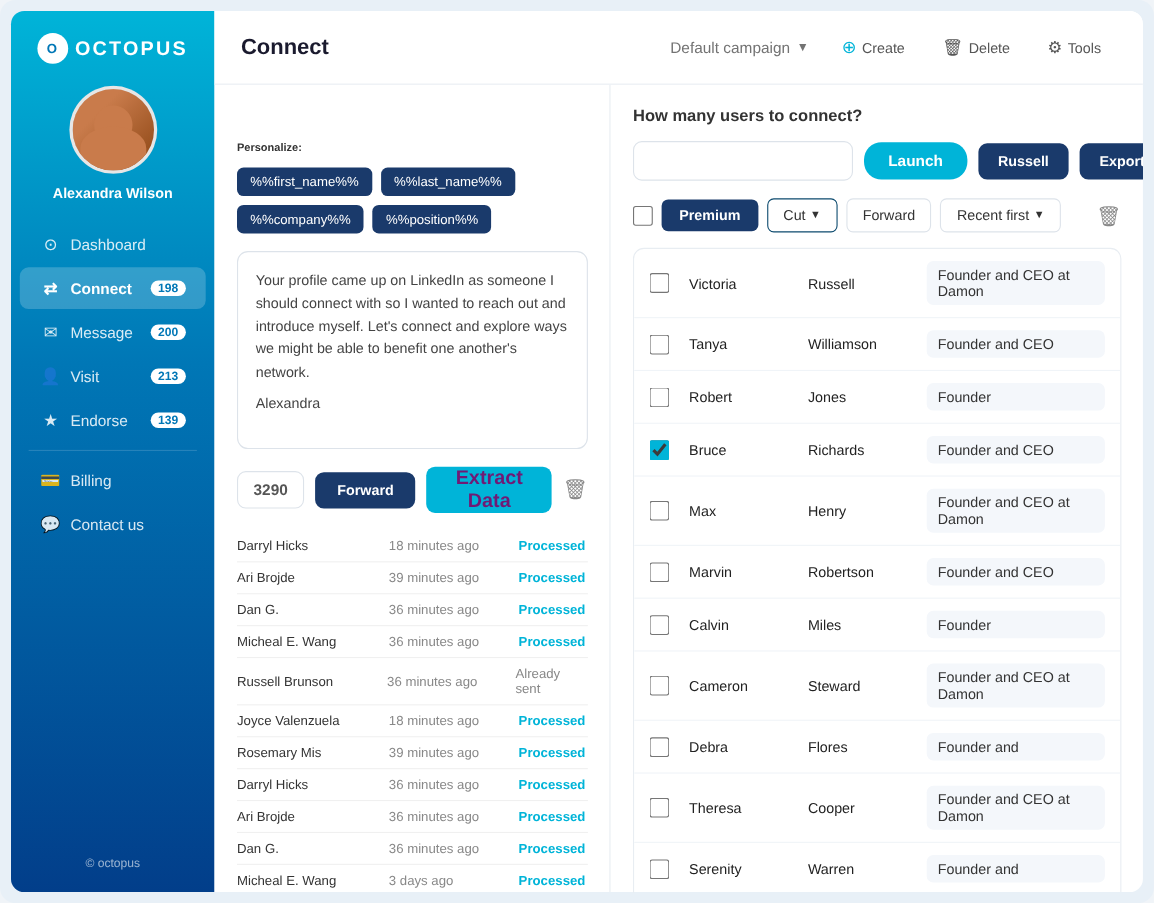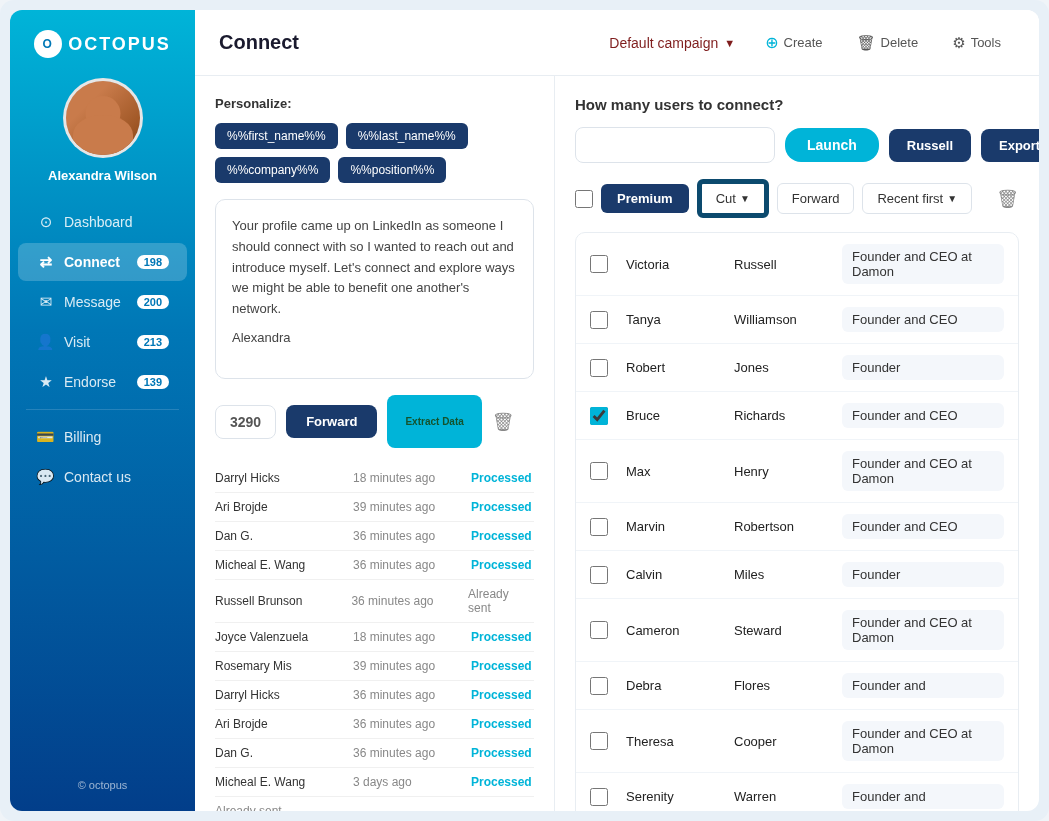--- a/index.html
+++ b/index.html
@@ -113,36 +113,36 @@
     .header {
       display: flex;
       align-items: center;
       padding: 16px 24px;
       border-bottom: 1px solid #e8edf2;
       background: white;
     }
     .header-title { font-size: 20px; font-weight: 700; color: #1a1a2e; margin-right: auto; }
     .campaign-selector {
       display: flex; align-items: center; gap: 6px;
-      font-size: 14px; color: #7f1d1d; font-weight: 500;
+      font-size: 14px; color: #737373; font-weight: 500;
       cursor: pointer; margin-right: 16px;
     }
     .header-btn {
       display: flex; align-items: center; gap: 5px;
       padding: 7px 14px; border-radius: 8px; border: none;
       font-size: 13px; cursor: pointer; font-weight: 500;
     }
     .btn-icon-text { background: transparent; color: #555; }
 
     
     .content { display: flex; flex: 1; overflow: hidden; }
 
     
     .left-panel { width: 360px; padding: 20px; border-right: 1px solid #e8edf2; overflow-y: auto; flex-shrink: 0; }
-    .section-title { font-size: 13px; font-weight: 600; color: #333; margin-bottom: 12px; }
+    .section-title { font-size: 10px; font-weight: 600; color: #333; margin-bottom: 12px; margin-top: 32px; }
     .personalize-tags { display: flex; flex-wrap: wrap; gap: 8px; margin-bottom: 16px; }
     .tag {
       background: #1a3a6b;
       color: white;
       padding: 6px 12px;
       border-radius: 6px;
       font-size: 12px;
       font-weight: 500;
       cursor: pointer;
     }
@@ -170,26 +170,26 @@
       padding: 9px 20px;
       background: #1a3a6b;
       color: white;
       border: none;
       border-radius: 8px;
       font-size: 13px;
       font-weight: 600;
       cursor: pointer;
     }
     .btn-extract {
-      padding: 21px 18px;
+      padding: 0 18px;
       background: #00b4d8;
-      color: #14532d;
+      color: #701a75;
       border: none;
       border-radius: 8px;
-      font-size: 10px;
+      font-size: 18px;
       font-weight: 600;
       cursor: pointer;
     }
     .trash-btn { background: none; border: none; cursor: pointer; color: #888; font-size: 18px; }
     .log-list { font-size: 12px; }
     .log-item { display: flex; align-items: center; padding: 7px 0; border-bottom: 1px solid #f0f0f0; gap: 8px; }
     .log-name { width: 130px; color: #333; font-weight: 500; }
     .log-time { width: 110px; color: #888; }
     .log-status-processed { color: #00b4d8; font-weight: 600; }
     .log-status-sent { color: #888; }
@@ -244,21 +244,21 @@
       background: #1a3a6b;
       color: white;
       border: none;
       border-radius: 6px;
       font-size: 13px;
       font-weight: 600;
       cursor: pointer;
     }
     .filter-btn-cut {
       padding: 7px 14px;
-      border: 5px solid #0c4a6e;
+      border: 1px solid #0c4a6e;
       background: white;
       border-radius: 6px;
       font-size: 13px;
       color: #333;
       cursor: pointer;
       display: flex; align-items: center; gap: 4px;
     }
     .filter-btn-forward {
       padding: 7px 14px;
       border: 1px solid #dde3ea;

